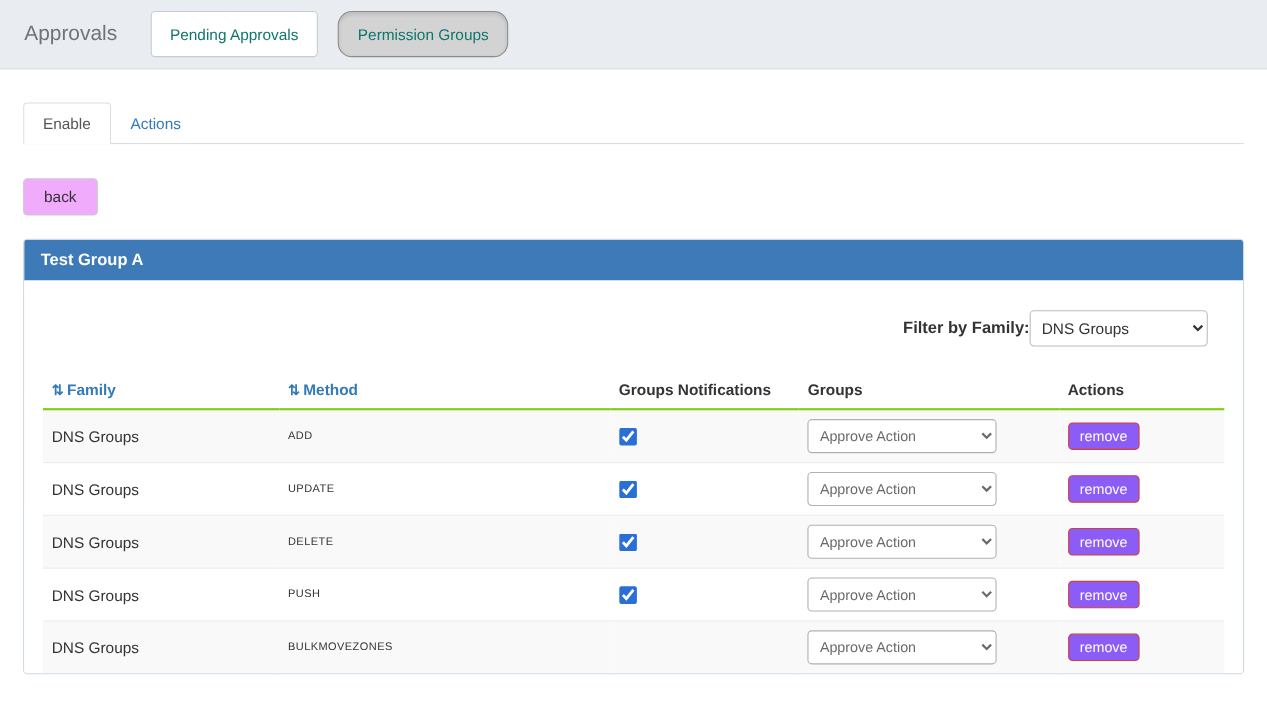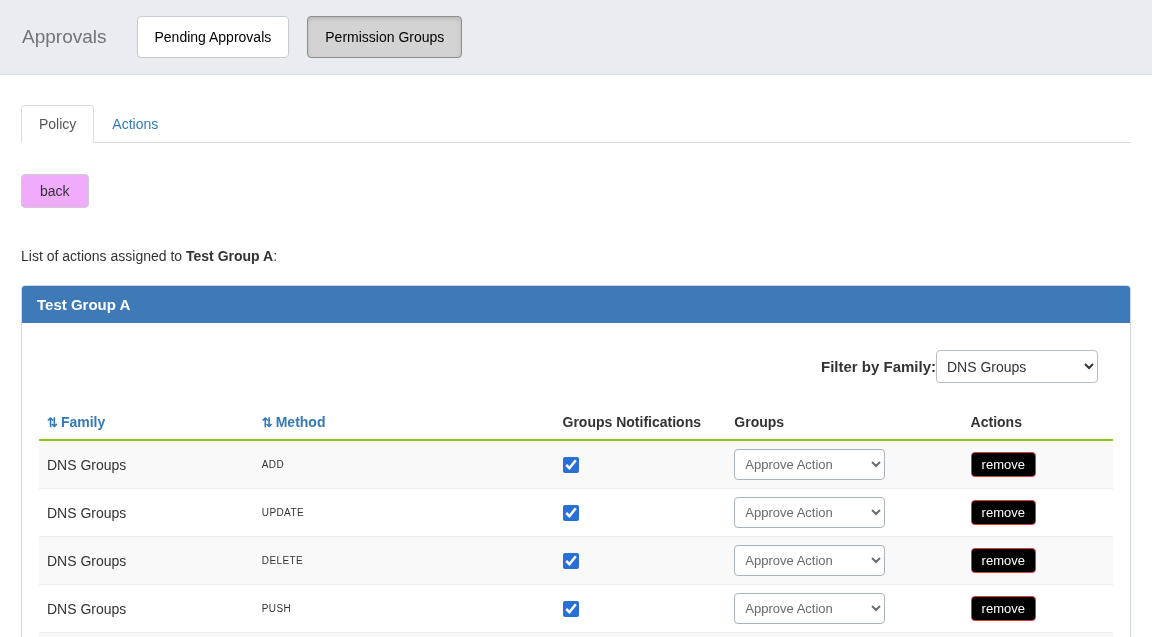--- a/index.html
+++ b/index.html
@@ -7,36 +7,37 @@
     width: 1152px; height: 637px; overflow: hidden;
     background: #ffffff;
     font-family: "Liberation Sans", sans-serif;
     font-size: 14px; color: #333;
   }
 
   
   .top-bar {
     background: #e9edf1;
     border-bottom: 1px solid #d9dee3;
-    height: 75px;
+    height: 63px;
     display: flex; align-items: center;
     padding: 0 22px; gap: 18px;
   }
   .page-title {
     font-size: 19px; font-weight: 400; color: #6e7479;
     margin-right: 12px;
   }
   .hdr-btn {
-    font-family: inherit; font-size: 14px; color: #000000;
+    font-family: inherit; font-size: 14px; color: #0f766e;
     background: #ffffff; border: 1px solid #c6ccd2;
     border-radius: 4px; padding: 12px 17px; cursor: pointer;
   }
   .hdr-btn.active {
     background: #d3d3d3; border-color: #8c8c8c;
     box-shadow: inset 0 2px 4px rgba(0,0,0,.12);
+    border-radius: 13px;
   }
 
   
   .content { padding: 30px 21px 0 21px; }
 
   .tabs { display: flex; border-bottom: 1px solid #ddd; }
   .tab {
     padding: 10px 17px; cursor: pointer; font-size: 14px;
     margin-bottom: -1px; border: 1px solid transparent;
     border-radius: 4px 4px 0 0;
@@ -109,51 +110,50 @@
   .col-actions{ width: 14%; }
 
   td.method-cell { font-size: 10px; letter-spacing: .4px; }
 
   input.notif-cb {
     width: 16px; height: 16px; accent-color: #2a6fd6; cursor: pointer;
     vertical-align: middle;
   }
 
   select.policy-select {
-    width: 151px; height: 31px;
+    width: 172px; height: 31px;
     font-family: inherit; font-size: 13px; color: #6a6a6a;
     border: 1px solid #aab2b9; border-radius: 4px;
     background: #fff; padding: 0 6px; cursor: pointer;
   }
 
   button.remove-btn {
     font-family: inherit; font-size: 13px; color: #fff;
-    background: #000000; border: 1px solid #d43f3a; border-radius: 4px;
+    background: #8b5cf6; border: 1px solid #d43f3a; border-radius: 4px;
     padding: 4px 10px; cursor: pointer;
   }
 </style>
 </head>
 <body>
 
 <div class="top-bar">
   <div class="page-title">Approvals</div>
   <button class="hdr-btn">Pending Approvals</button>
   <button class="hdr-btn active">Permission Groups</button>
 </div>
 
 <div class="content">
 
   <div class="tabs">
-    <div class="tab active">Policy</div>
+    <div class="tab active">Enable</div>
     <div class="tab link">Actions</div>
   </div>
 
   <button class="back-btn">back</button>
 
-  <p class="intro"><span>List of actions assigned to </span><strong>Test Group A</strong><span>:</span></p>
 
   <div class="panel">
     <div class="panel-header">Test Group A</div>
     <div class="panel-body">
 
       <div class="filter-row">
         <span class="filter-label">Filter by Family:</span>
         <select class="filter-select">
           <option>DNS Groups</option>
         </select>

